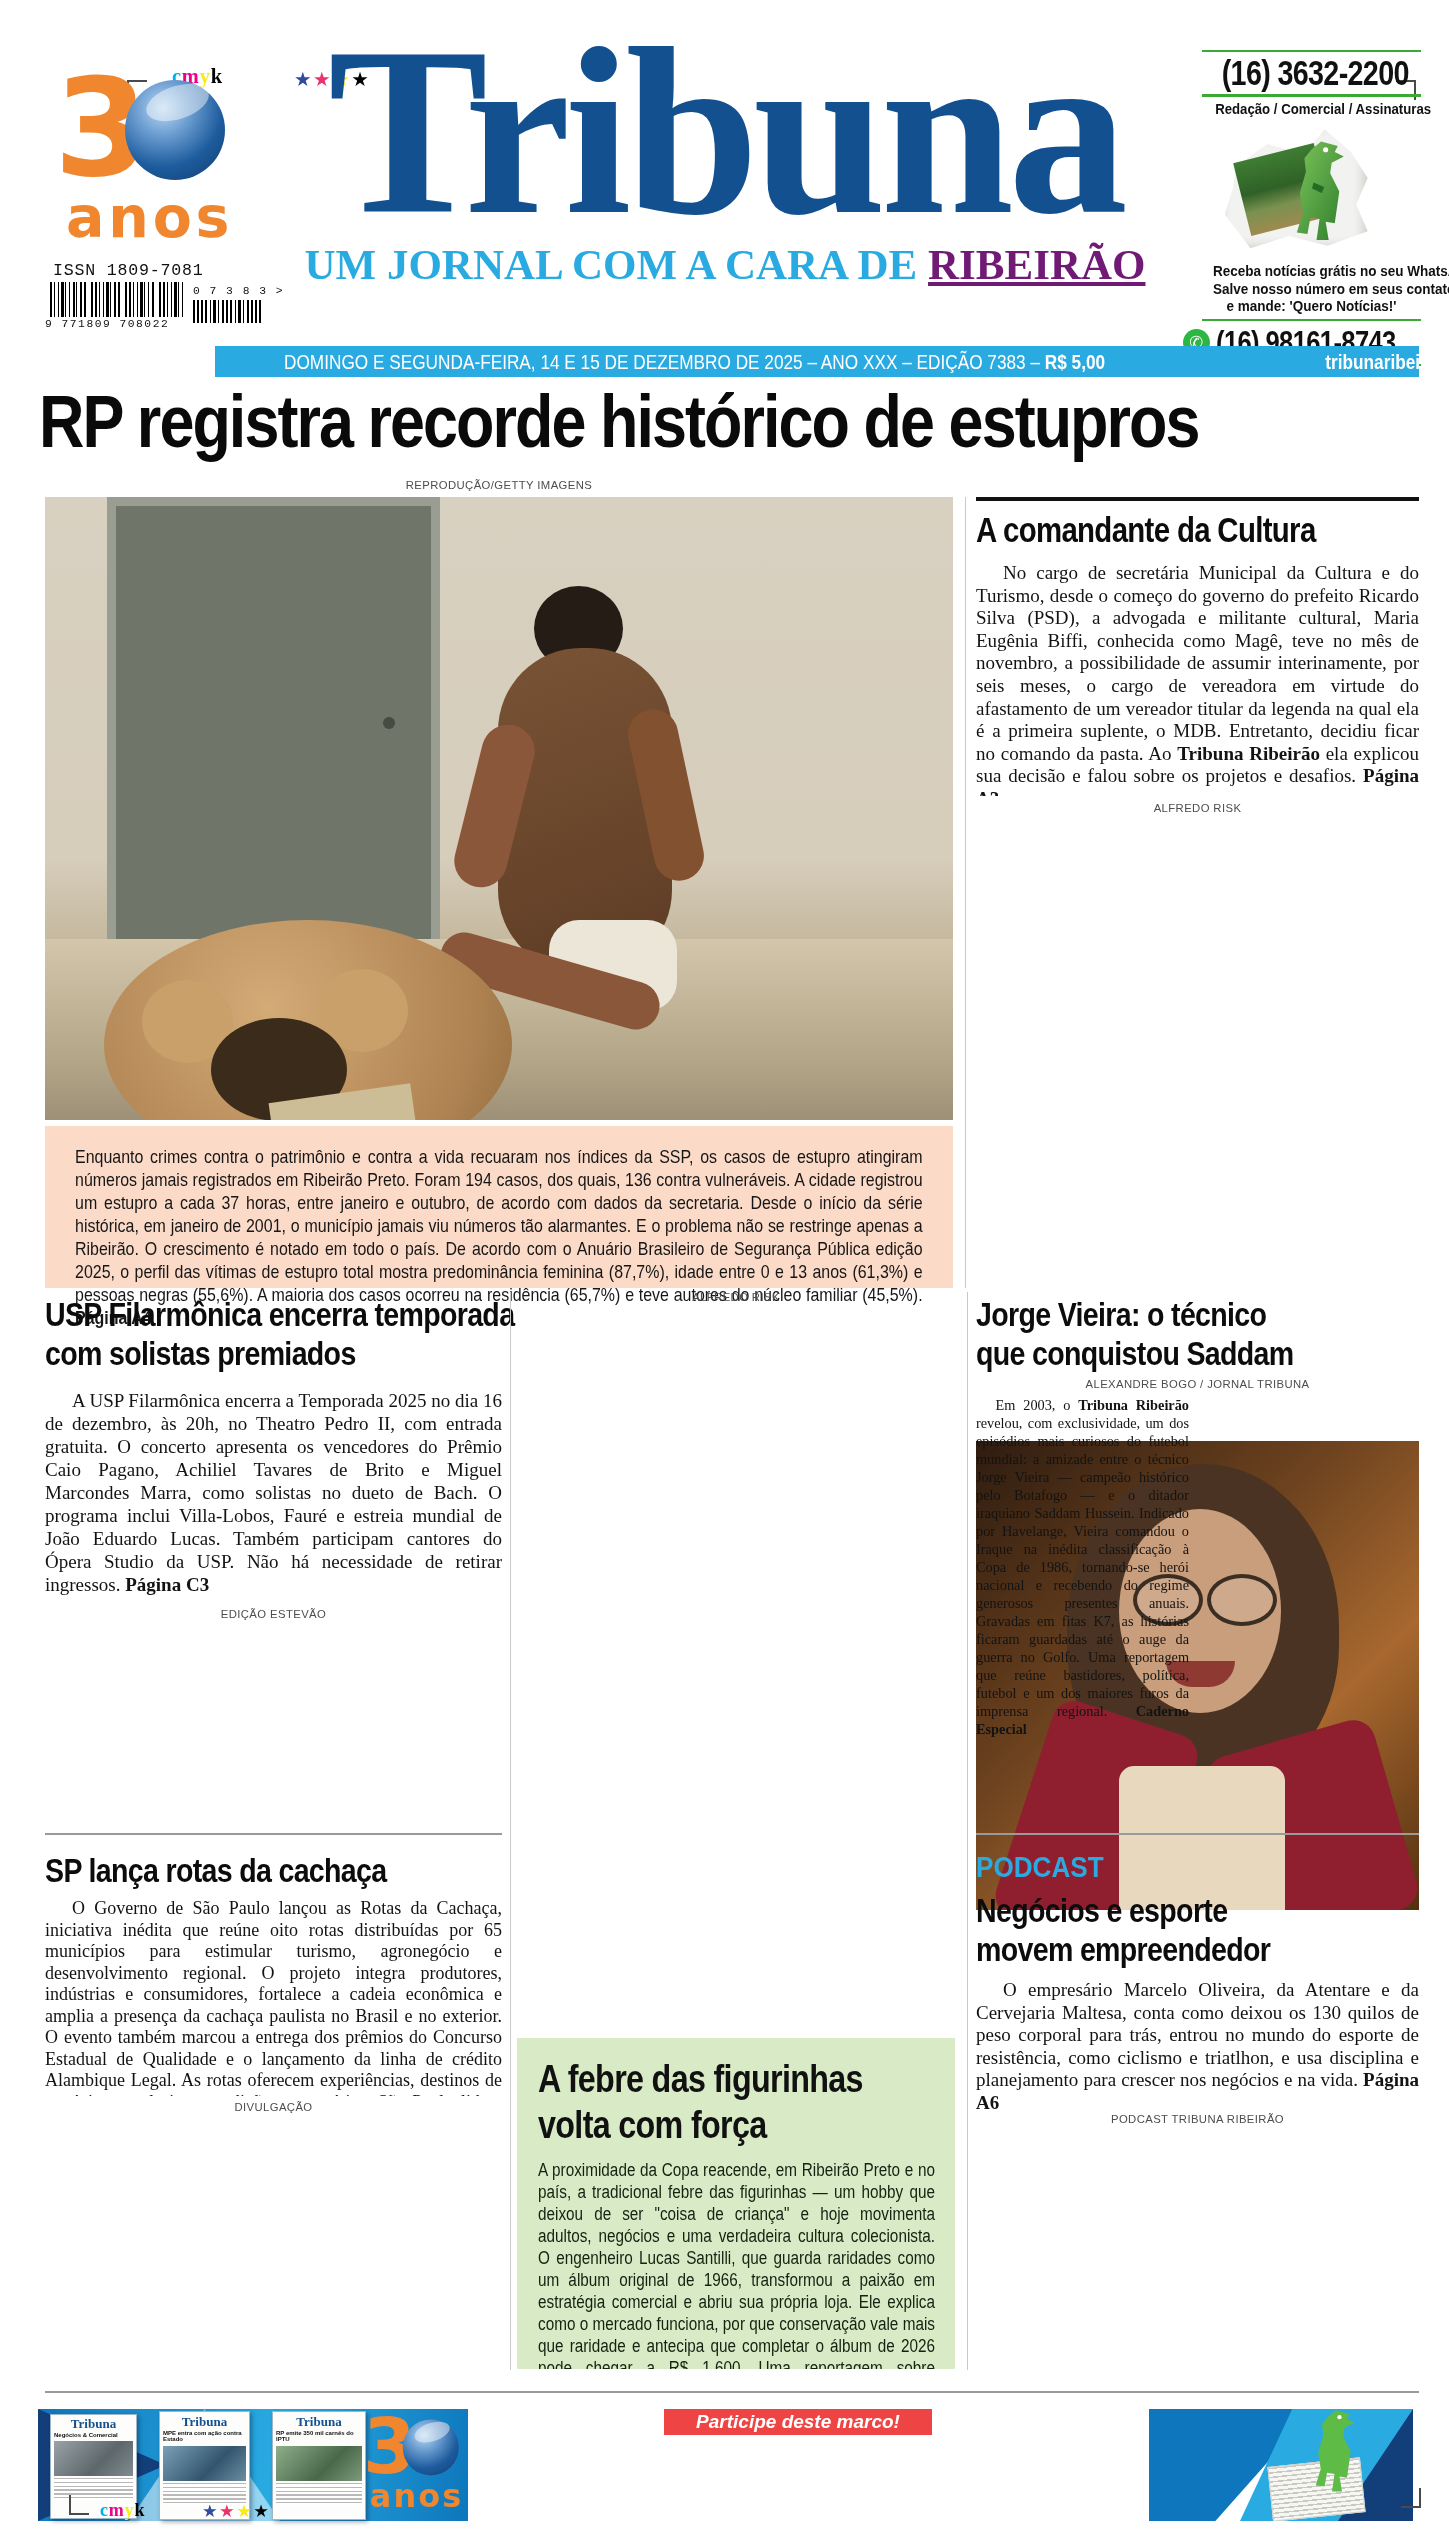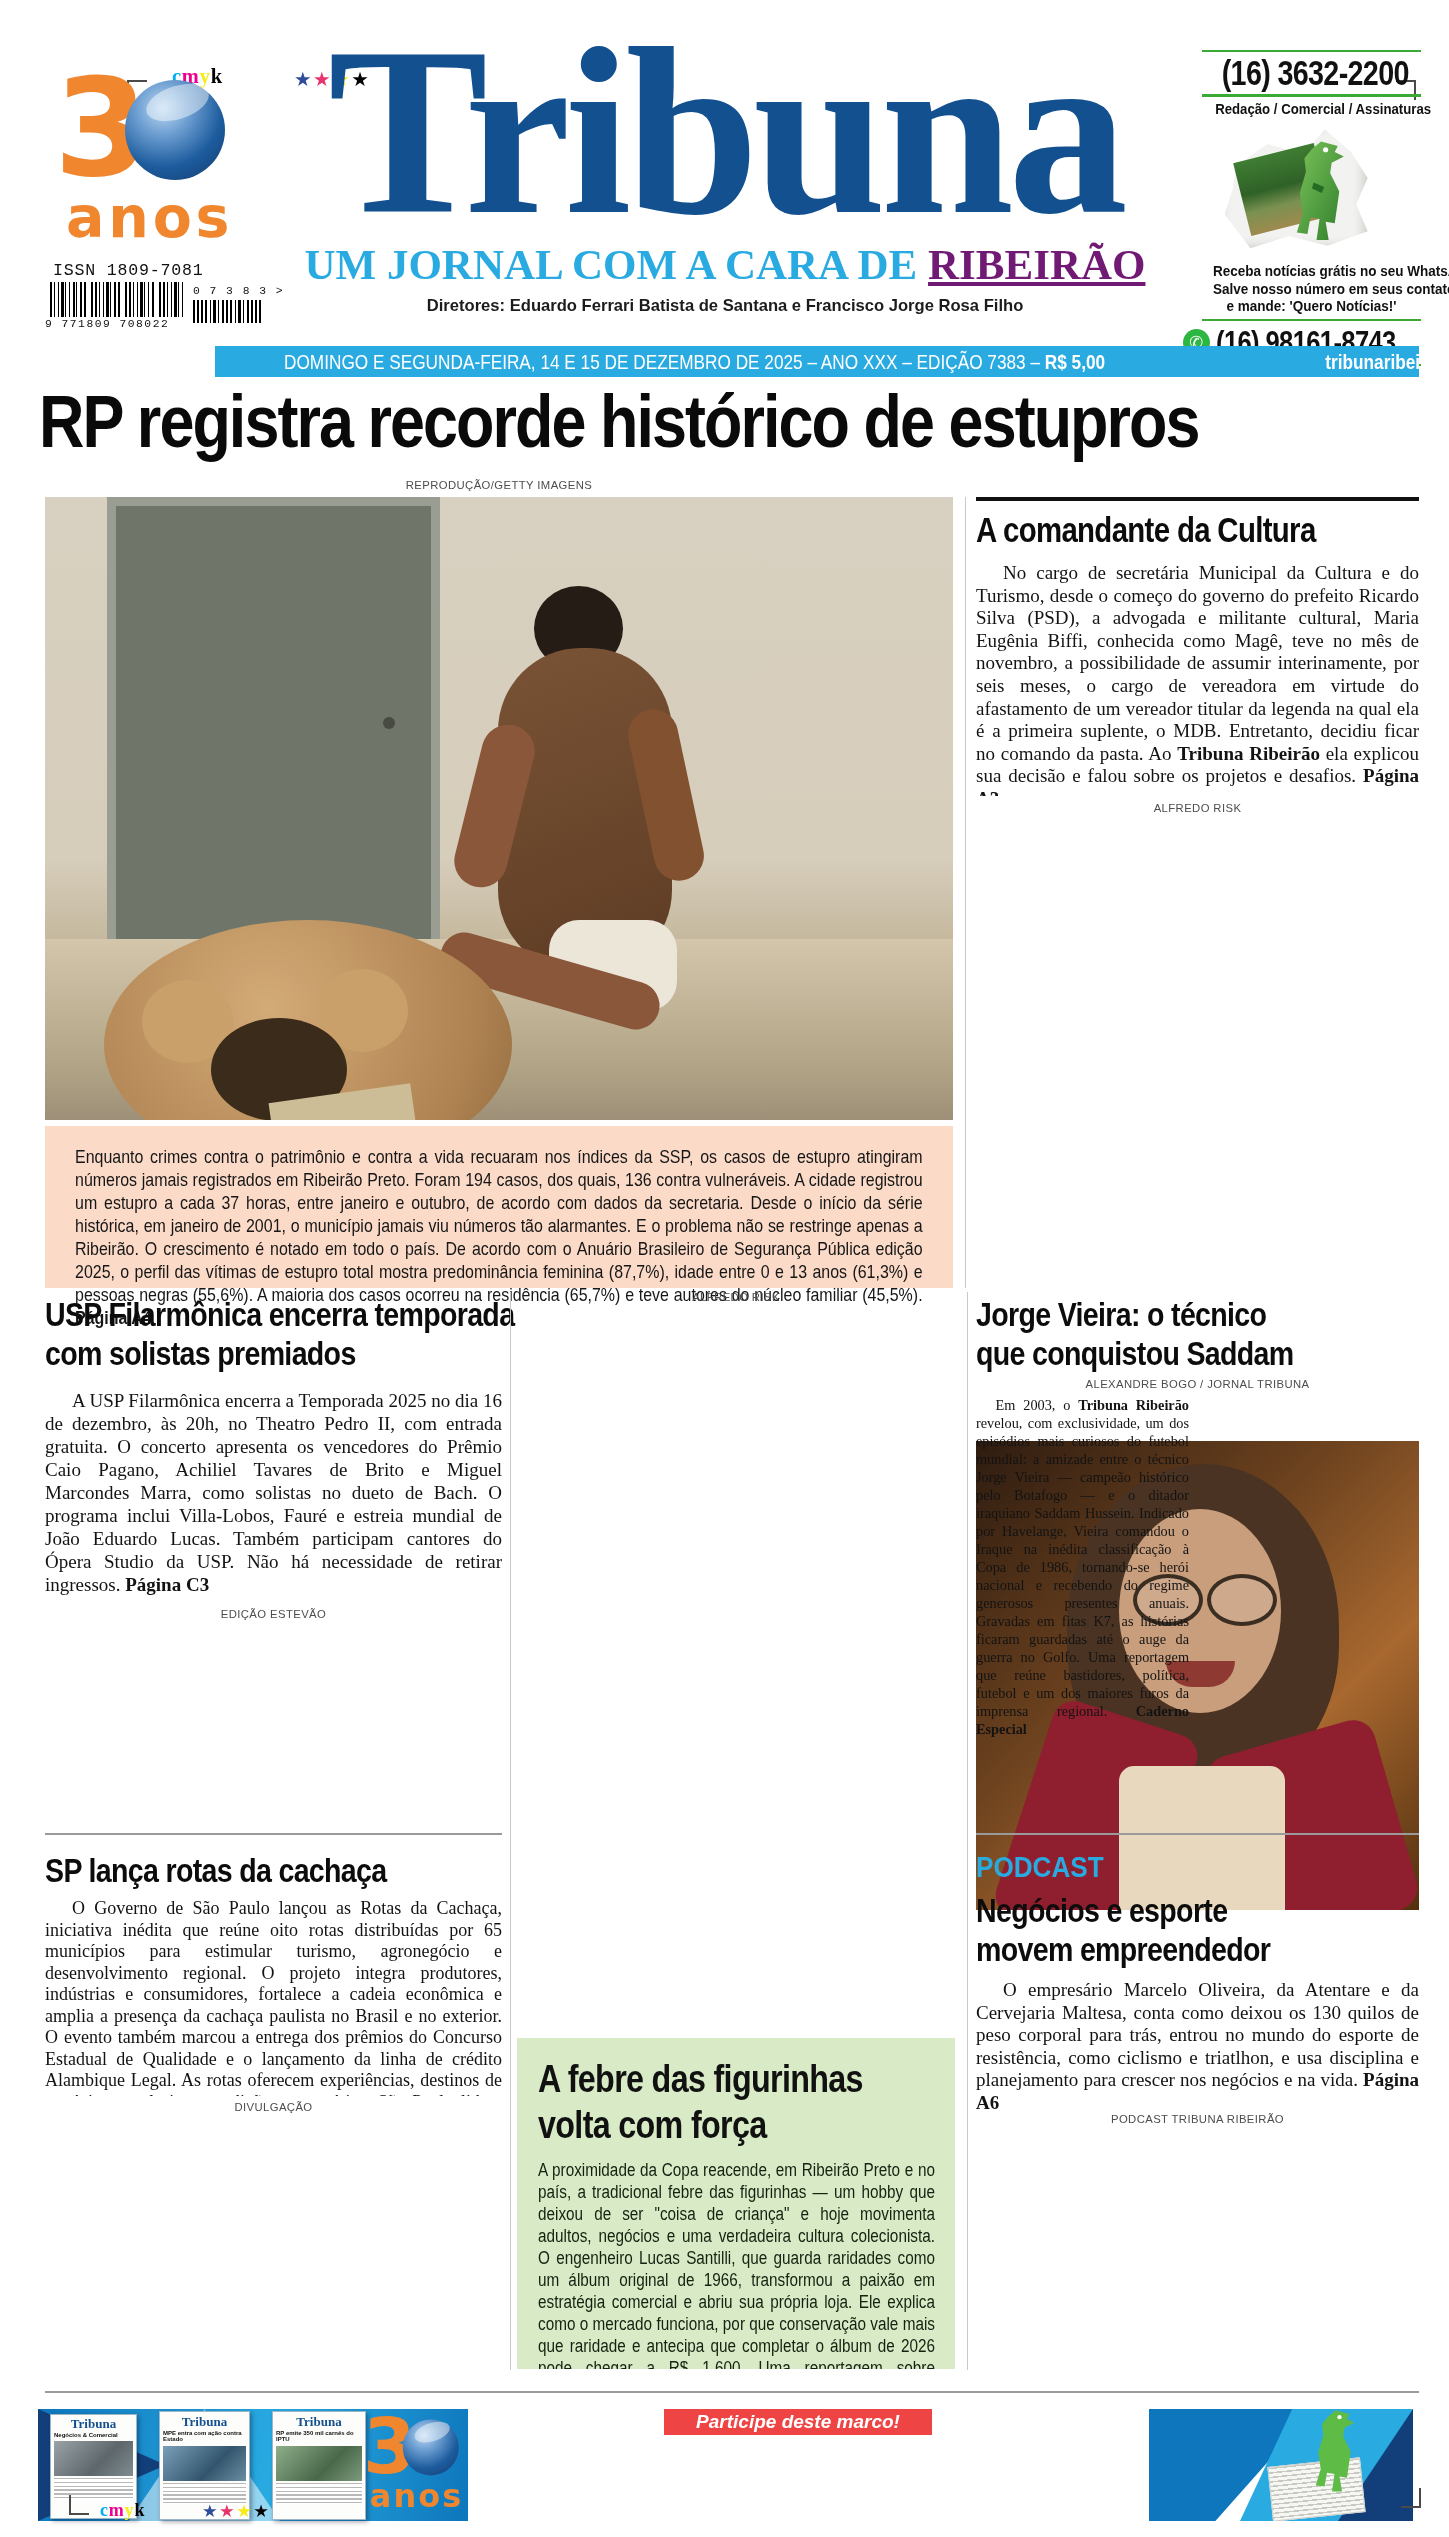--- a/index.html
+++ b/index.html
@@ -127,21 +127,20 @@
   <div class="abs bars1" style="left:50px;top:282px;width:136px;height:35px;"></div>
   <div class="abs mono" style="left:45px;top:318px;font-size:11.3px;letter-spacing:1.5px;">9 771809 708022</div>
   <div class="abs mono" style="left:193px;top:285px;font-size:11.3px;letter-spacing:1.5px;">0 7 3 8 3 &gt;</div>
   <div class="abs bars2" style="left:193px;top:300px;width:69px;height:22.6px;"></div>
 
   <div class="abs" id="masthead">
     <div class="title">Tribuna</div>
     <div class="tagline">
       <span class="tag-light">UM JORNAL COM A CARA DE </span><span class="tag-dark">RIBEIRÃO</span>
     </div>
-    <div class="directors">Diretores: Eduardo Ferrari Batista de Santana e Francisco Jorge Rosa Filho</div>
   </div>
 
   <div class="abs" id="contact">
     <div class="grule"></div>
     <div class="phone">(16) 3632-2200</div>
     <div class="grule"></div>
     <div class="pcap">Redação / Comercial / Assinaturas</div>
     <div class="dino-art">
       <div class="torn"></div>
       <div class="jungle"></div>

